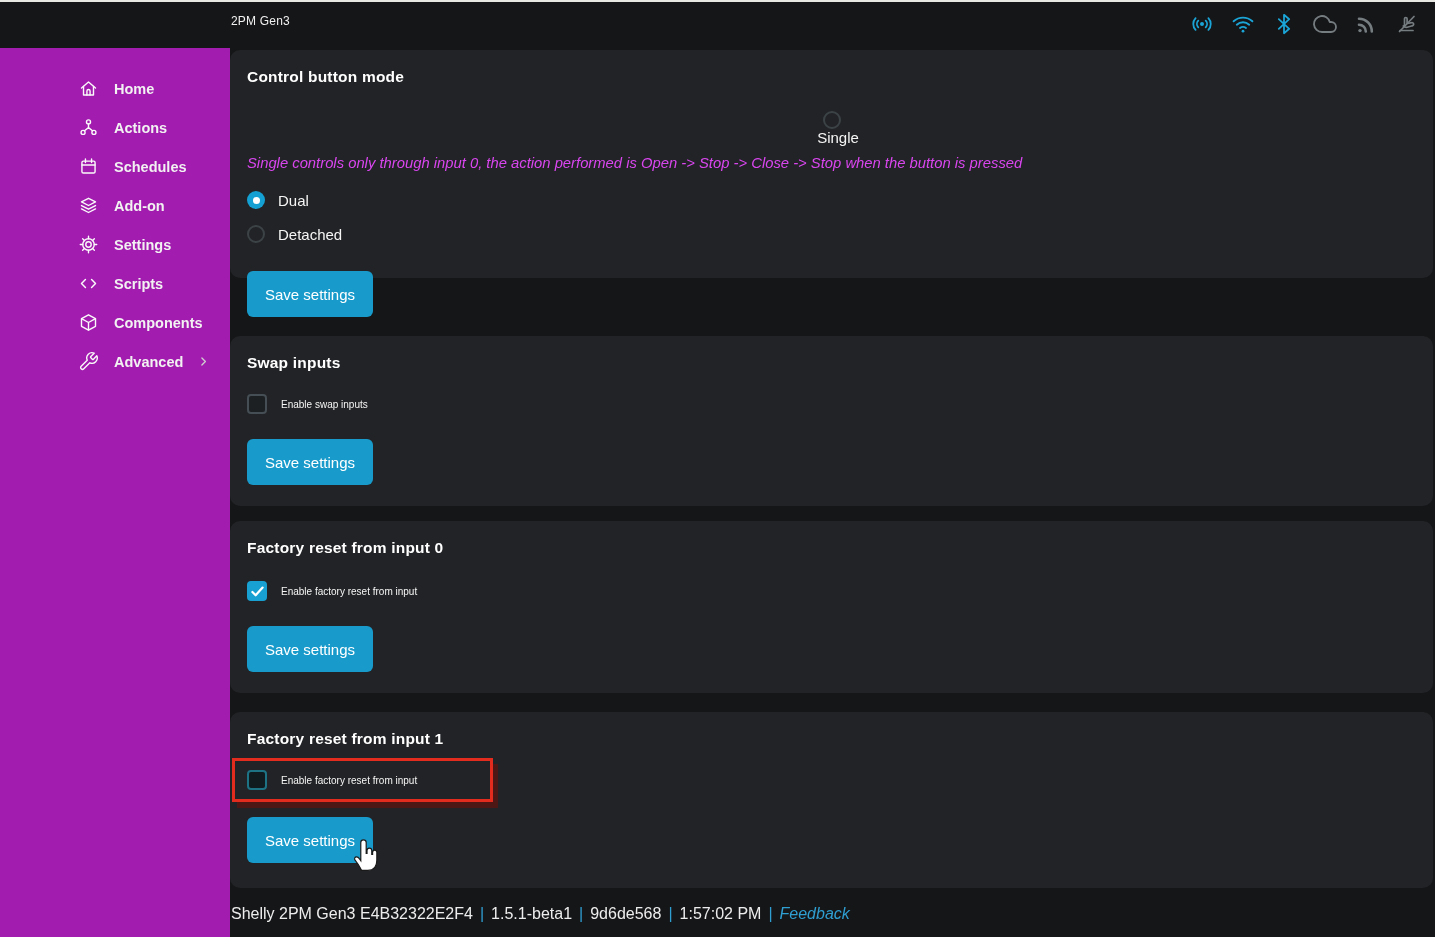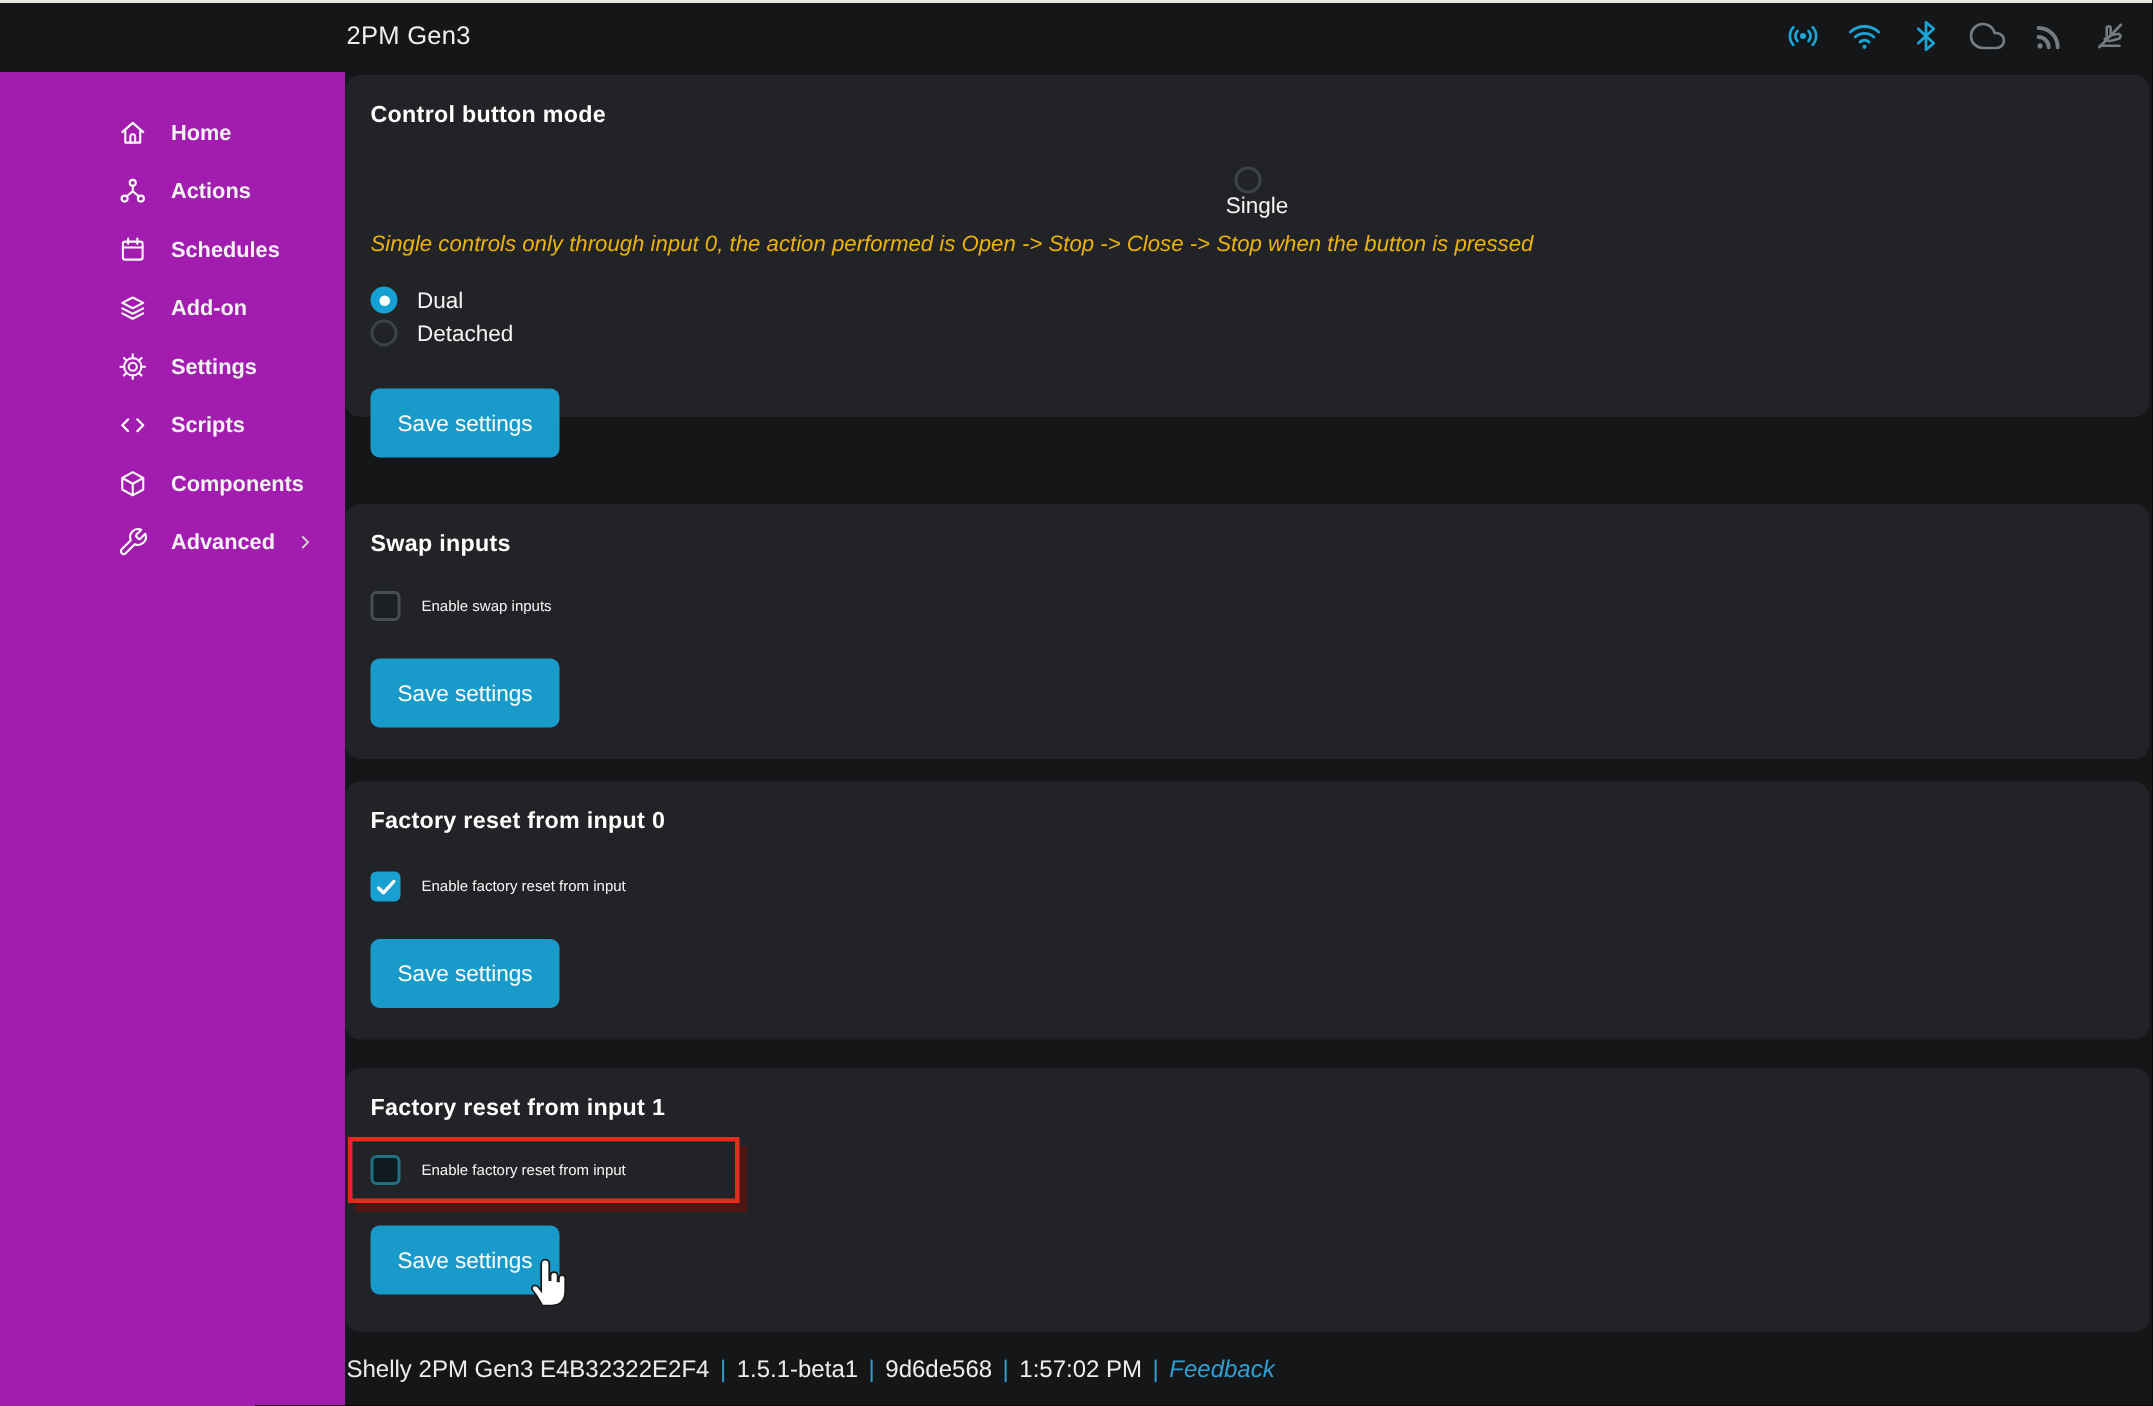--- a/index.html
+++ b/index.html
@@ -6,21 +6,21 @@
   html,body { background:#000; }
   body { font-family:"Liberation Sans","DejaVu Sans",sans-serif; }
   #screen {
     position:relative; width:1435px; height:937px;
     background:#151618; overflow:hidden; color:#f2f2f2;
   }
   #top-edge-line { position:absolute; top:0; left:0; width:100%; height:2px; background:#e7e8e1; }
 
   
   #topbar { position:absolute; top:2px; left:0; width:100%; height:46px; background:#151618; }
-  #topbar-title { position:absolute; left:231px; top:12px; font-size:17px; color:#f0f0f0; letter-spacing:.2px; }
+  #topbar-title { position:absolute; left:231px; top:12px; font-size:12px; color:#f0f0f0; letter-spacing:.2px; }
   #status-icons { position:absolute; right:16px; top:10px; display:flex; gap:17px; align-items:center; }
   .sicon { width:24px; height:24px; display:flex; align-items:center; justify-content:center; }
   .sicon svg { width:24px; height:24px; }
   .ic-on  { color:#1ba4d6; }
   .ic-off { color:#767d81; }
 
   
   #sidebar { position:absolute; left:0; top:48px; width:230px; bottom:0; background:#a21caf; padding-top:21px; }
   .side-item { display:flex; align-items:center; height:39px; padding-left:78px; cursor:pointer; }
   .side-item .icon { width:21px; height:21px; color:#fafafa; flex:0 0 21px; display:flex; }
@@ -46,32 +46,32 @@
   .radio.on::after { content:""; position:absolute; left:5.5px; top:5.5px; width:7px; height:7px; border-radius:50%; background:#ffffff; }
 
   
   .checkbox { width:20px; height:20px; border-radius:4px; border:2px solid #454e54; background:#1d2023; position:relative; flex:0 0 20px; cursor:pointer; display:flex; align-items:center; justify-content:center; }
   .checkbox svg { width:13px; height:13px; display:none; }
   .checkbox.on { border:none; background:#18a0d2; }
   .checkbox.on svg { display:block; }
   .checkbox.focus-teal { border:2px solid #1d7284; background:#0f1b1f; }
   .checkbox + .opt-label { margin-left:14px; font-size:10px; color:#f5f5f5; }
 
-  .hint { font-style:italic; font-size:14.8px; color:#eab308; margin-top:8px; line-height:18px; }
+  .hint { font-style:italic; font-size:14.8px; color:#d946ef; margin-top:8px; line-height:18px; }
 
   .btn-save {
     margin-top:0; width:126px; height:46px; border:none; border-radius:6px;
     background:#189bcb; color:#ffffff; font-size:15px; font-family:inherit;
     display:flex; align-items:center; justify-content:center; cursor:pointer;
   }
 
   
   #card-control .row-single   { margin-top:25px;flex-direction:column; }
   #card-control .row-dual     { margin-top:19px; }
-  #card-control .row-detached { margin-top:4px; }
+  #card-control .row-detached { margin-top:16px; }
   #card-control .btn-save     { margin-top:28px; }
 
   
   #card-swap .opt-row  { margin-top:22px; }
   #card-swap .btn-save { margin-top:25px; }
 
   
   #card-fr0 .opt-row  { margin-top:24px; }
   #card-fr0 .btn-save { margin-top:25px; }
 

